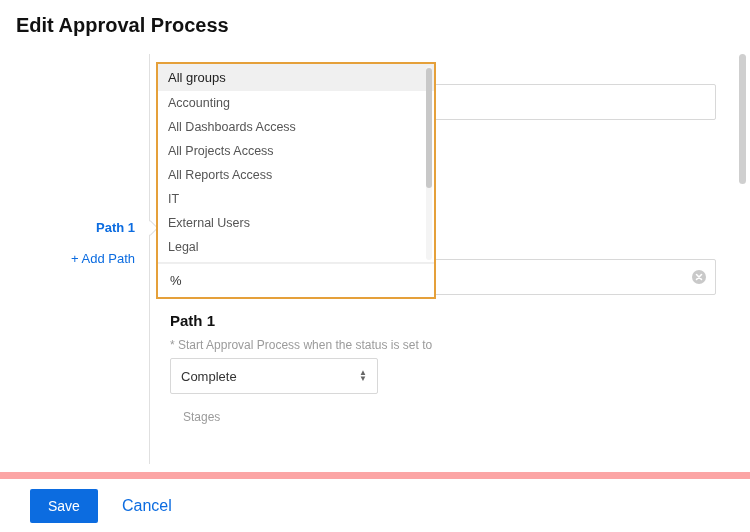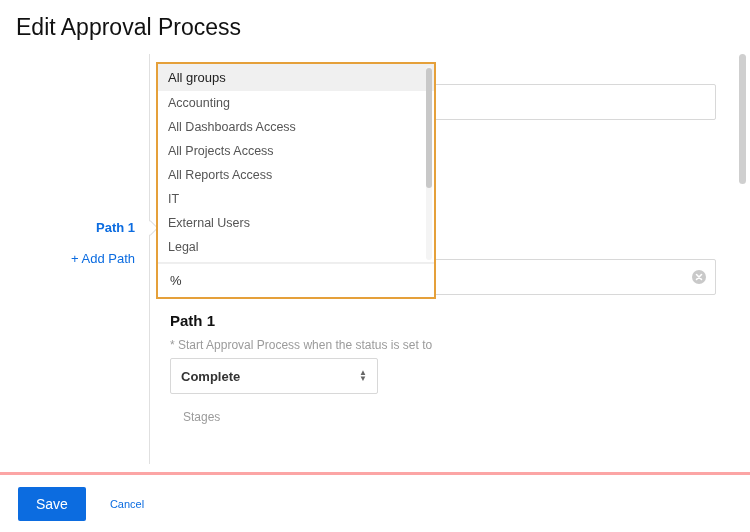--- a/index.html
+++ b/index.html
@@ -9,22 +9,22 @@
     color: #222;
     font-size: 13px;
     width: 750px;
     height: 532px;
     position: relative;
     overflow: hidden;
     background: #fff;
   }
 
   .page-title {
-    font-size: 23px;
-    font-weight: 400;
+    font-size: 20px;
+    font-weight: 700;
     padding: 14px 33px 6px 16px;
     color: #111;
   }
 
   .main-area {
     position: absolute;
     top: 54px;
     left: 0;
     right: 16px;
     bottom: 68px;
@@ -198,21 +198,20 @@
     height: 36px;
     border: 1px solid #d8d8d8;
     border-radius: 2px;
     background: #fff;
     display: flex;
     align-items: center;
     padding: 0 10px;
     font-size: 13px;
     color: #333;
     justify-content: space-between;
-    font-weight: bold;
   }
   .select-caret {
     display: flex;
     flex-direction: column;
     font-size: 8px;
     line-height: 6px;
     color: #666;
   }
   .stages-label {
     position: absolute;
@@ -221,41 +220,41 @@
     color: #9b9b9b;
     font-size: 12px;
     margin-left: 13px;
   }
 
   
   .footer-bar {
     position: absolute;
     left: 0; right: 0; bottom: 0;
     height: 60px;
-    border-top: 3px solid #fca5a5;
+    border-top: 7px solid #fca5a5;
     display: flex;
     align-items: center;
-    padding-left: 18px;
+    padding-left: 30px;
     background: #fff;
   }
   .btn-save {
     background: #0c6ce0;
     color: #fff;
     border: none;
     font-size: 14px;
     padding: 9px 18px;
     border-radius: 2px;
     cursor: pointer;
     margin-right: 18px;
   }
   .btn-cancel {
     background: none;
     border: none;
     color: #0c6ce0;
-    font-size: 11px;
+    font-size: 16px;
     cursor: pointer;
   }
 
   
   .page-scrollbar {
     position: absolute;
     right: 4px;
     top: 54px;
     width: 7px;
     height: 130px;

